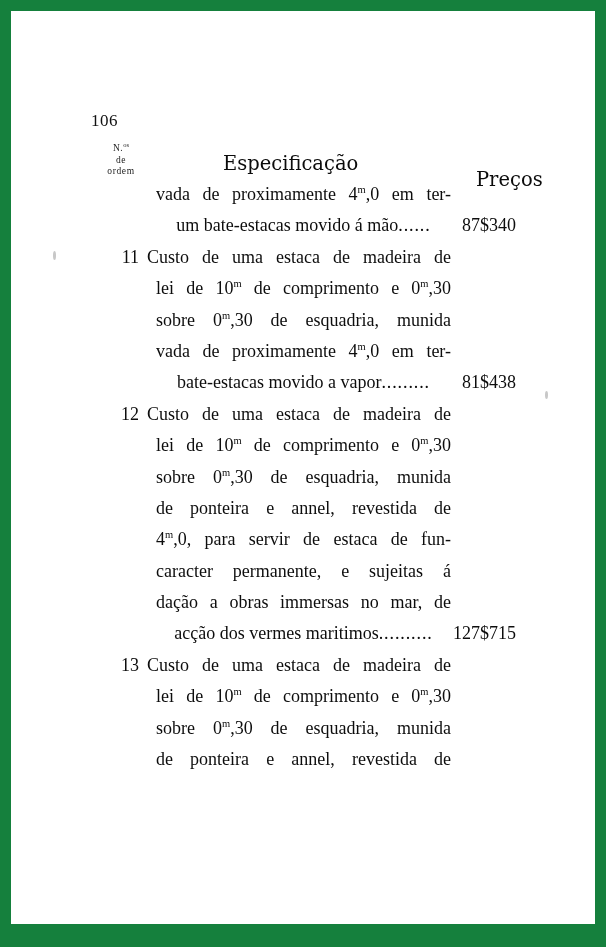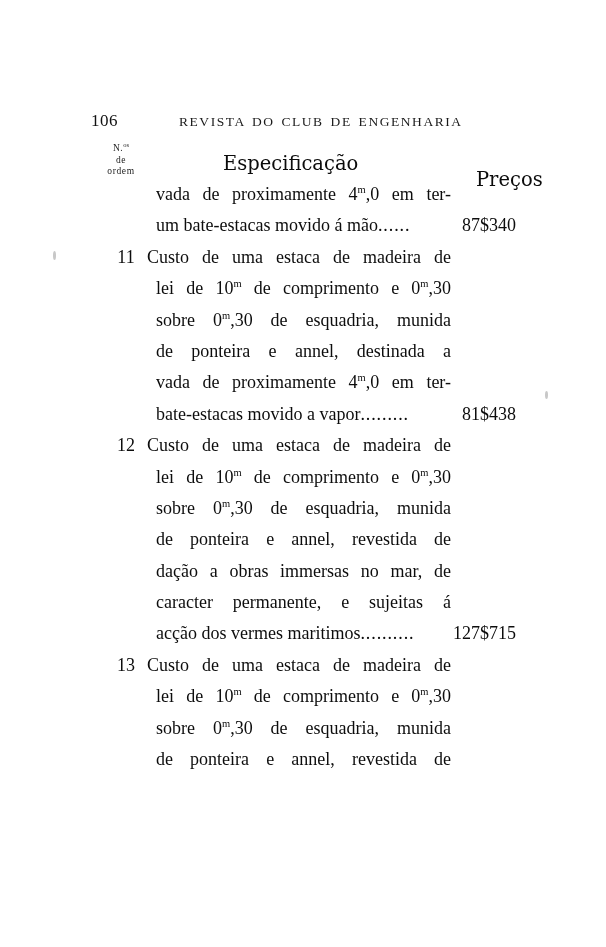--- a/index.html
+++ b/index.html
@@ -11,21 +11,21 @@
     width: 606px;
     height: 947px;
     overflow: hidden;
     font-family: "Liberation Serif", serif;
   }
 
   #scan-frame {
     position: relative;
     width: 606px;
     height: 947px;
-    background: #ffffff;
+    background: #15803d;
   }
 
   
   #paper {
     position: absolute;
     left: 11px;
     top: 11px;
     width: 584px;
     height: 913px;
     background: #ffffff;
@@ -129,21 +129,21 @@
     line-height: 31.4px;
     white-space: nowrap;
   }
 
   
   .item-no {
     position: absolute;
     left: 102px;
     top: 0;
     width: 26px;
-    text-align: center;
+    text-align: right;
     font-size: 18px;
     color: #0d0d0d;
   }
 
   
   .text {
     position: absolute;
     top: 0;
     font-size: 18px;
     color: #0d0d0d;
@@ -163,21 +163,21 @@
   
   .text .just {
     display: block;
     text-align: justify;
     text-align-last: justify;
     height: 31.4px;
     line-height: 31.4px;
   }
   .text .flush {
     display: block;
-    text-align: left;
+    text-align: center;
     height: 31.4px;
     line-height: 31.4px;
   }
 
   .text sup {
     font-size: 10.5px;
     vertical-align: super;
     line-height: 0;
   }
 
@@ -208,21 +208,20 @@
 <body>
 
 <div id="scan-frame">
 
   <div id="edge-smudge"></div>
 
   <div id="paper">
 
     <div id="head-row">
       <div id="folio">106</div>
-      <div id="running-head">REVISTA DO CLUB DE ENGENHARIA</div>
     </div>
 
     <div id="stub-head">
       <div><span>N.</span><sup>os</sup></div>
       <div>de</div>
       <div>ordem</div>
     </div>
 
     <div id="col-headings">
       <div class="col-heading" id="heading-spec">Especificação</div>
@@ -255,25 +254,20 @@
               <span class="just">lei de 10<sup>m</sup> de comprimento e 0<sup>m</sup>,30</span>
             </div>
           </div>
           <div class="line">
             <div class="text cont">
               <span class="just">sobre 0<sup>m</sup>,30 de esquadria, munida</span>
             </div>
           </div>
           <div class="line">
             <div class="text cont">
-              <span class="just">de ponteira e annel, destinada a</span>
-            </div>
-          </div>
-          <div class="line">
-            <div class="text cont">
               <span class="just">vada de proximamente 4<sup>m</sup>,0 em ter-</span>
             </div>
           </div>
           <div class="line">
             <div class="text cont">
               <span class="flush">bate-estacas movido a vapor<span class="leader">.........</span></span>
             </div>
             <div class="price">81$438</div>
           </div>
         </div>
@@ -294,26 +288,31 @@
               <span class="just">sobre 0<sup>m</sup>,30 de esquadria, munida</span>
             </div>
           </div>
           <div class="line">
             <div class="text cont">
               <span class="just">de ponteira e annel, revestida de</span>
             </div>
           </div>
           <div class="line">
             <div class="text cont">
+              <span class="just">4<sup>m</sup>,0, para servir de estaca de fun-</span>
+            </div>
+          </div>
+          <div class="line">
+            <div class="text cont">
+              <span class="just">caracter permanente, e sujeitas á</span>
+            </div>
+          </div>
+          <div class="line">
+            <div class="text cont">
               <span class="just">dação a obras immersas no mar, de</span>
-            </div>
-          </div>
-          <div class="line">
-            <div class="text cont">
-              <span class="just">caracter permanente, e sujeitas á</span>
             </div>
           </div>
           <div class="line">
             <div class="text cont">
               <span class="flush">acção dos vermes maritimos<span class="leader">..........</span></span>
             </div>
             <div class="price">127$715</div>
           </div>
         </div>
         <div class="entry">

